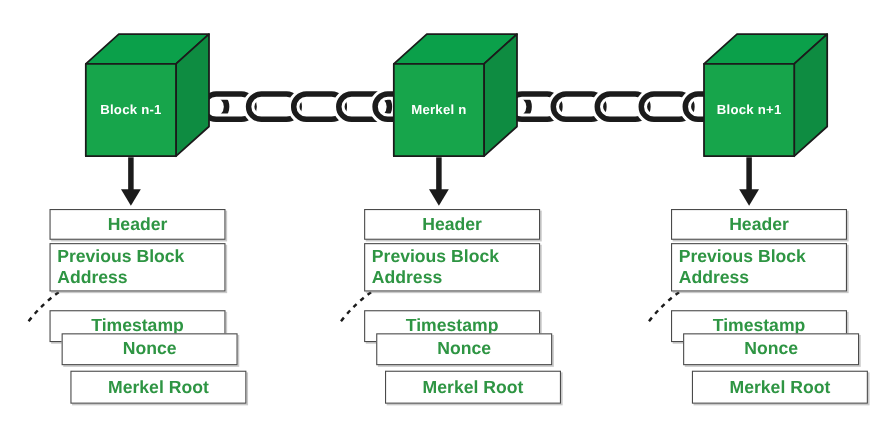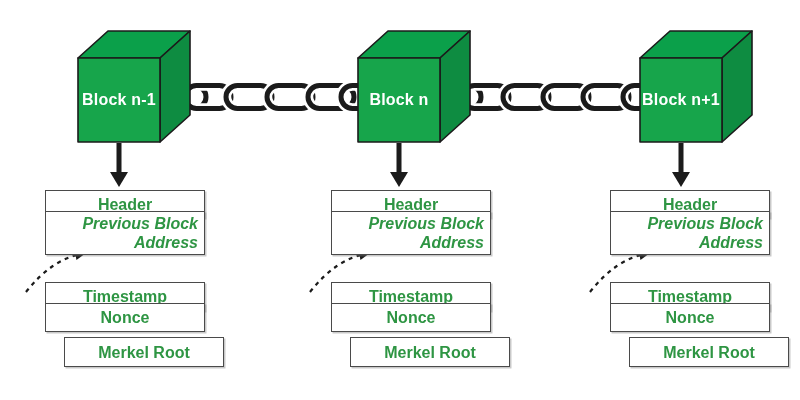--- a/index.html
+++ b/index.html
@@ -20,41 +20,41 @@
   
   .link-stroke { fill:none; stroke:var(--line,#1b1b1b); stroke-width:5; }
   .link-halo   { fill:none; stroke:#ffffff; stroke-width:10.5; }
 
   .ink    { fill:var(--line,#1b1b1b); }
   .dashed { fill:none; stroke:var(--line,#1b1b1b); stroke-width:2.2; stroke-dasharray:4 4.5; }
 
   
   .cube-label {
     position:absolute; display:flex; align-items:center; justify-content:center;
-    color:var(--cube-label-text,#ffffff); font-weight:bold; font-size:16px;
+    color:var(--cube-label-text,#ffffff); font-weight:bold; font-size:12px;
     letter-spacing:.2px; white-space:nowrap; pointer-events:none;
   }
   .cl-a { left:78px;  top:58px; width:82px; height:84px; }
   .cl-b { left:358px; top:58px; width:82px; height:84px; }
   .cl-c { left:640px; top:58px; width:82px; height:84px;border-radius:30px; }
 
   
   .field {
     position:absolute; width:160px; box-sizing:border-box;
     border:1.5px solid var(--box-border,#4a4a4a); background:#ffffff;
-    display:flex; align-items:center; justify-content:center; text-align:right;
+    display:flex; align-items:center; justify-content:center; text-align:left;
     color:var(--field-text,#2e9543); font-weight:bold; font-size:16px;
     line-height:19px; padding:0 6px;
     box-shadow:1.5px 1.5px 0 rgba(120,120,120,0.40);
   }
   .col-a { left:45px; }  .col-b { left:331px; }  .col-c { left:610px; }
   .row-header { top:190px; height:28px; }
-  .row-prev   { top:211px; height:44px;font-style:italic; }
+  .row-prev   { top:221px; height:44px; }
   .row-ts     { top:282px; height:29px; }
-  .row-nonce  { top:303px; height:29px; }
+  .row-nonce  { top:303px; height:29px;margin-left:11px; }
   .row-merkel { top:337px; height:30px;margin-left:19px; }
 </style>
 </head>
 <body>
 
 <div class="canvas">
 
   <svg class="scene" viewBox="0 0 800 400">
     <defs>
       <marker id="dashArrow" viewBox="0 0 10 10" refX="6.5" refY="5" markerWidth="12" markerHeight="10" markerUnits="userSpaceOnUse" orient="auto">
@@ -118,21 +118,21 @@
       <rect class="ink" x="678.5" y="143" width="5" height="30"></rect>
       <polygon class="ink" points="672,172 690,172 681,187"></polygon>
     </g>
 
     <path class="dashed" d="M 26,292 Q 52,259 82,254" marker-end="url(#dashArrow)"></path>
     <path class="dashed" d="M 310,292 Q 336,259 366,254" marker-end="url(#dashArrow)"></path>
     <path class="dashed" d="M 590,292 Q 616,259 646,254" marker-end="url(#dashArrow)"></path>
   </svg>
 
   <div class="cube-label cl-a">Block n-1</div>
-  <div class="cube-label cl-b">Block n</div>
+  <div class="cube-label cl-b">Merkel n</div>
   <div class="cube-label cl-c">Block n+1</div>
 
   <div class="field col-a row-header">Header</div>
   <div class="field col-a row-prev">Previous Block Address</div>
   <div class="field col-a row-ts">Timestamp</div>
   <div class="field col-a row-nonce">Nonce</div>
   <div class="field col-a row-merkel">Merkel Root</div>
 
   <div class="field col-b row-header">Header</div>
   <div class="field col-b row-prev">Previous Block Address</div>

